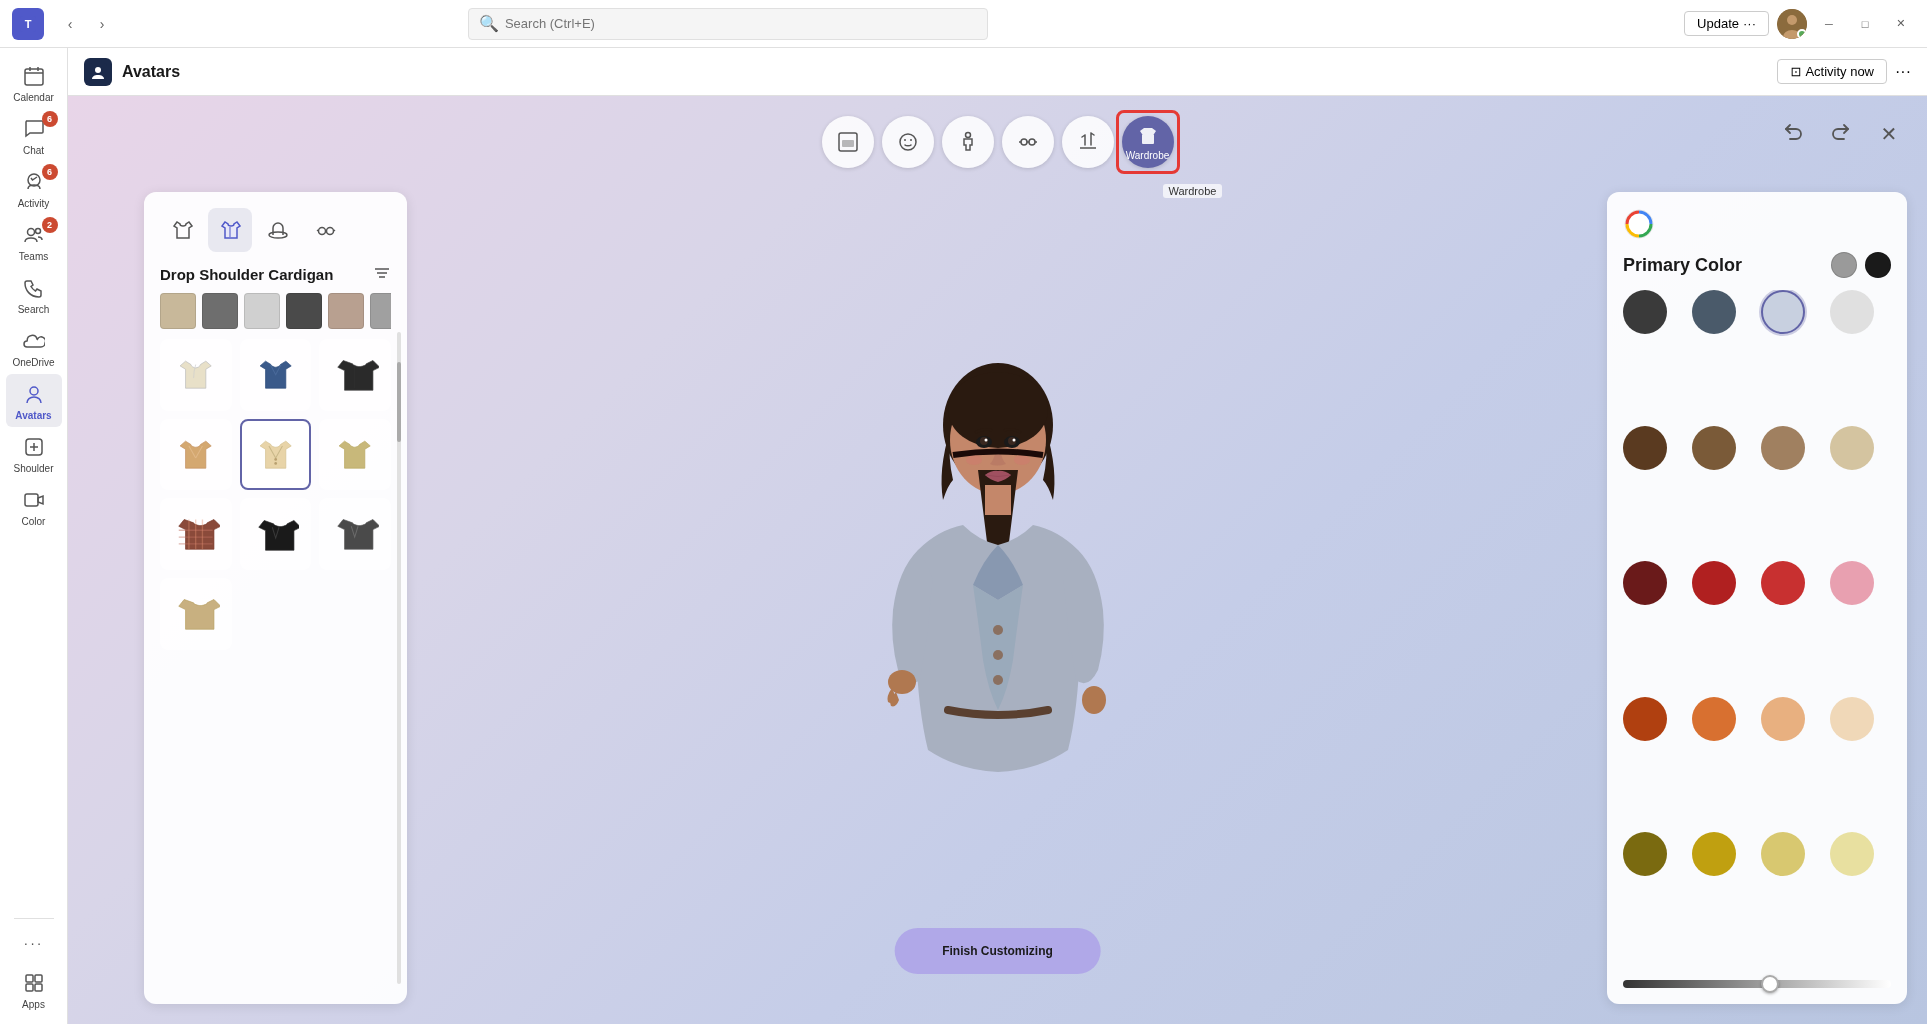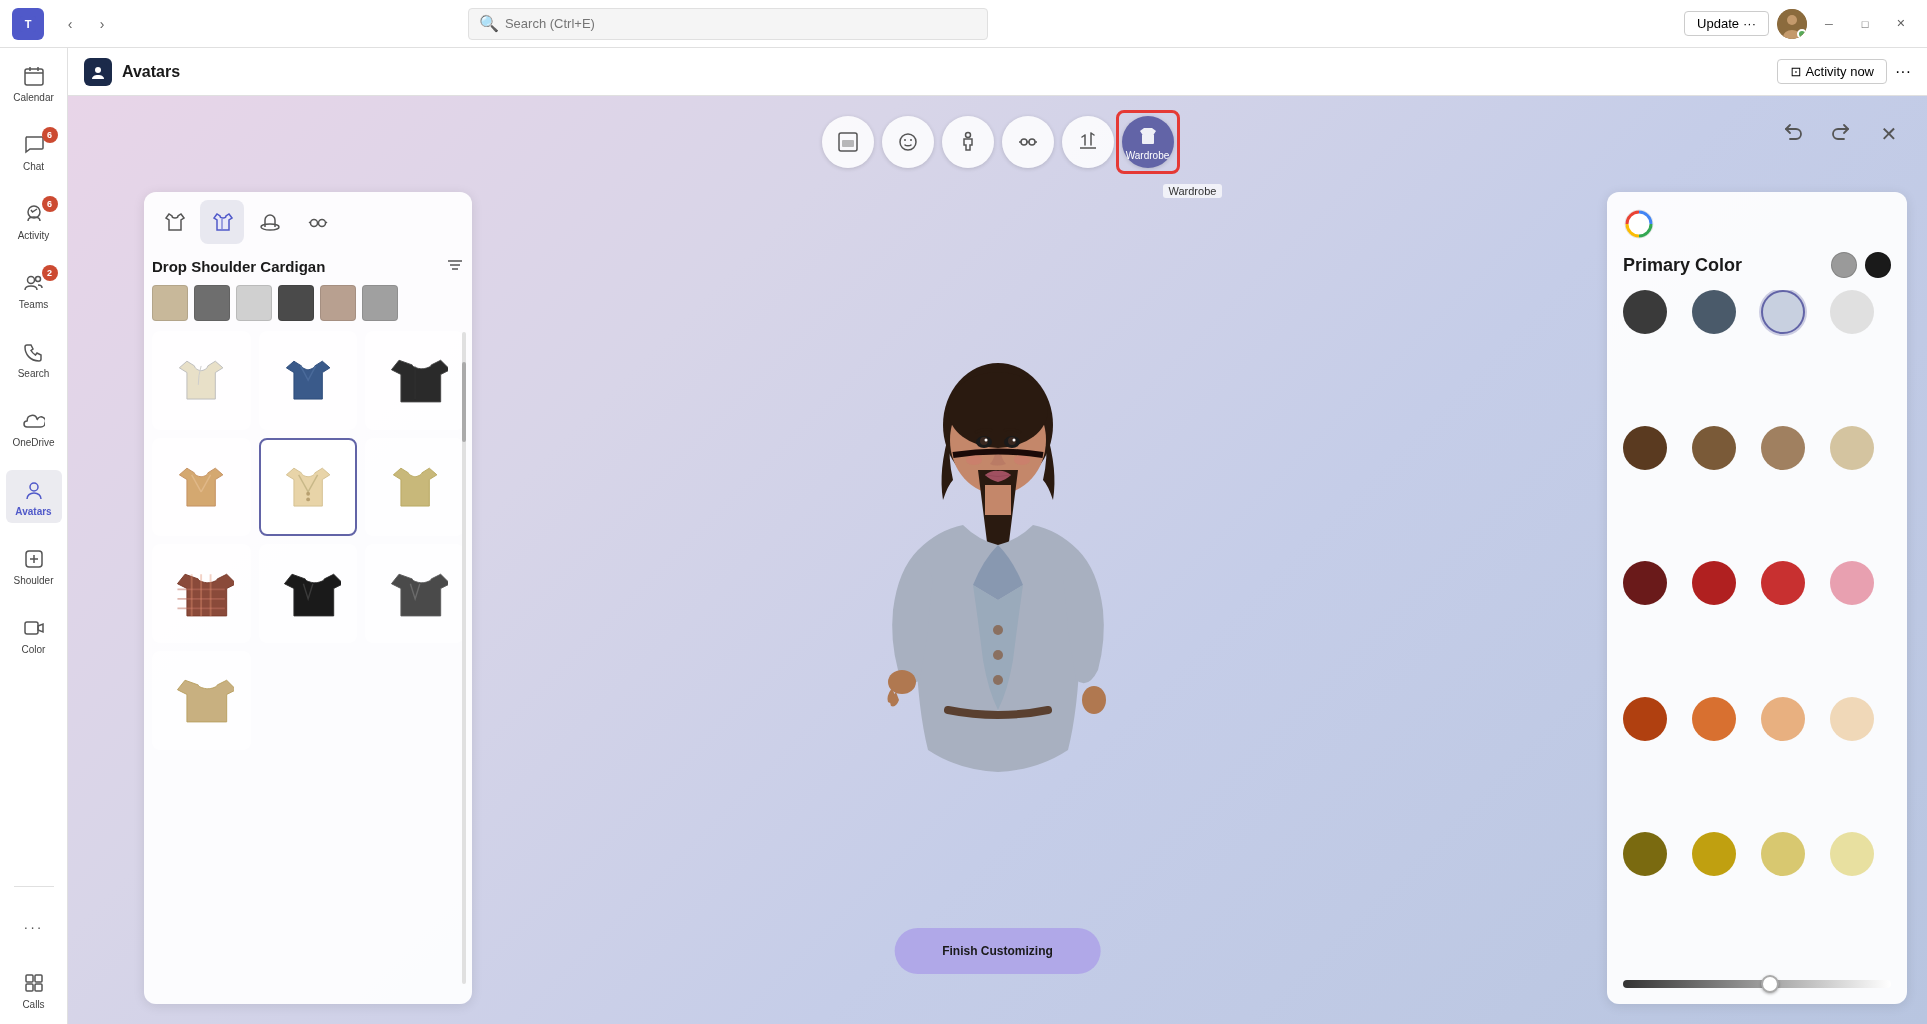--- a/index.html
+++ b/index.html
@@ -69,21 +69,21 @@
 
     
     .sidebar {
       width: 68px;
       background: #fff;
       border-right: 1px solid #e0e0e0;
       display: flex;
       flex-direction: column;
       align-items: center;
       padding: 8px 0;
-      gap: 16px;
+      gap: 0;
       flex-shrink: 0;
     }
     .sidebar-item {
       width: 56px;
       display: flex;
       flex-direction: column;
       align-items: center;
       padding: 6px 4px;
       border-radius: 6px;
       cursor: pointer;
@@ -236,25 +236,25 @@
       font-weight: 600;
       cursor: pointer;
       white-space: nowrap;
     }
 
     
     .wardrobe-panel {
       position: absolute;
       left: 76px;
       top: 96px;
-      width: 328px;
+      width: 263px;
       bottom: 20px;
       background: rgba(255,255,255,0.92);
       border-radius: 12px;
-      padding: 8px;
+      padding: 16px;
       display: flex;
       flex-direction: column;
       box-shadow: 0 2px 12px rgba(0,0,0,0.1);
       overflow: hidden;
     }
     .wardrobe-tabs {
       display: flex;
       gap: 4px;
       margin-bottom: 12px;
     }
@@ -549,21 +549,21 @@
 
     <div class="sidebar-item">
       <div class="icon">
         <svg width="20" height="20" viewBox="0 0 20 20" fill="none">
           <rect x="2" y="2" width="7" height="7" rx="1" stroke="#555" stroke-width="1.5" fill="none"></rect>
           <rect x="11" y="2" width="7" height="7" rx="1" stroke="#555" stroke-width="1.5" fill="none"></rect>
           <rect x="2" y="11" width="7" height="7" rx="1" stroke="#555" stroke-width="1.5" fill="none"></rect>
           <rect x="11" y="11" width="7" height="7" rx="1" stroke="#555" stroke-width="1.5" fill="none"></rect>
         </svg>
       </div>
-      <span class="label">Calls</span>
+      <span class="label">Apps</span>
     </div>
   </div>
 
   <div class="content-area">
 
     <div class="app-header">
       <div class="app-icon">
         <svg width="18" height="18" viewBox="0 0 18 18" fill="none">
           <rect width="18" height="18" rx="3" fill="#1b2a4a"></rect>
           <circle cx="9" cy="7" r="3" fill="white"></circle>

